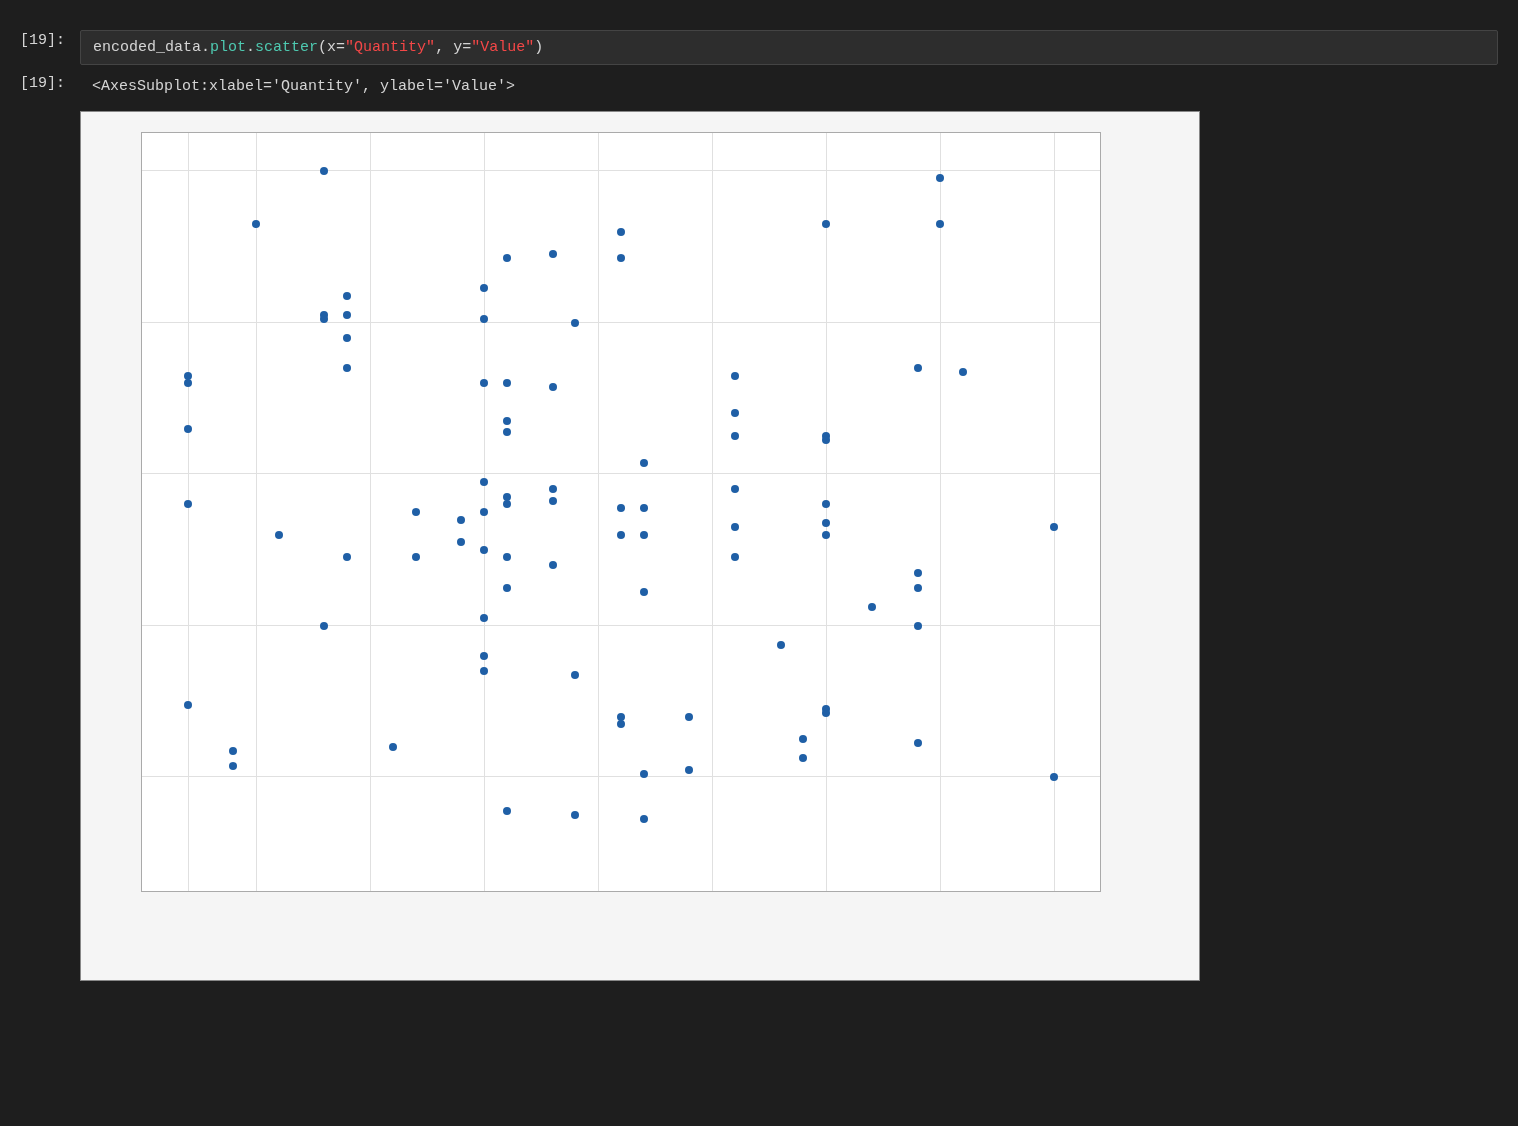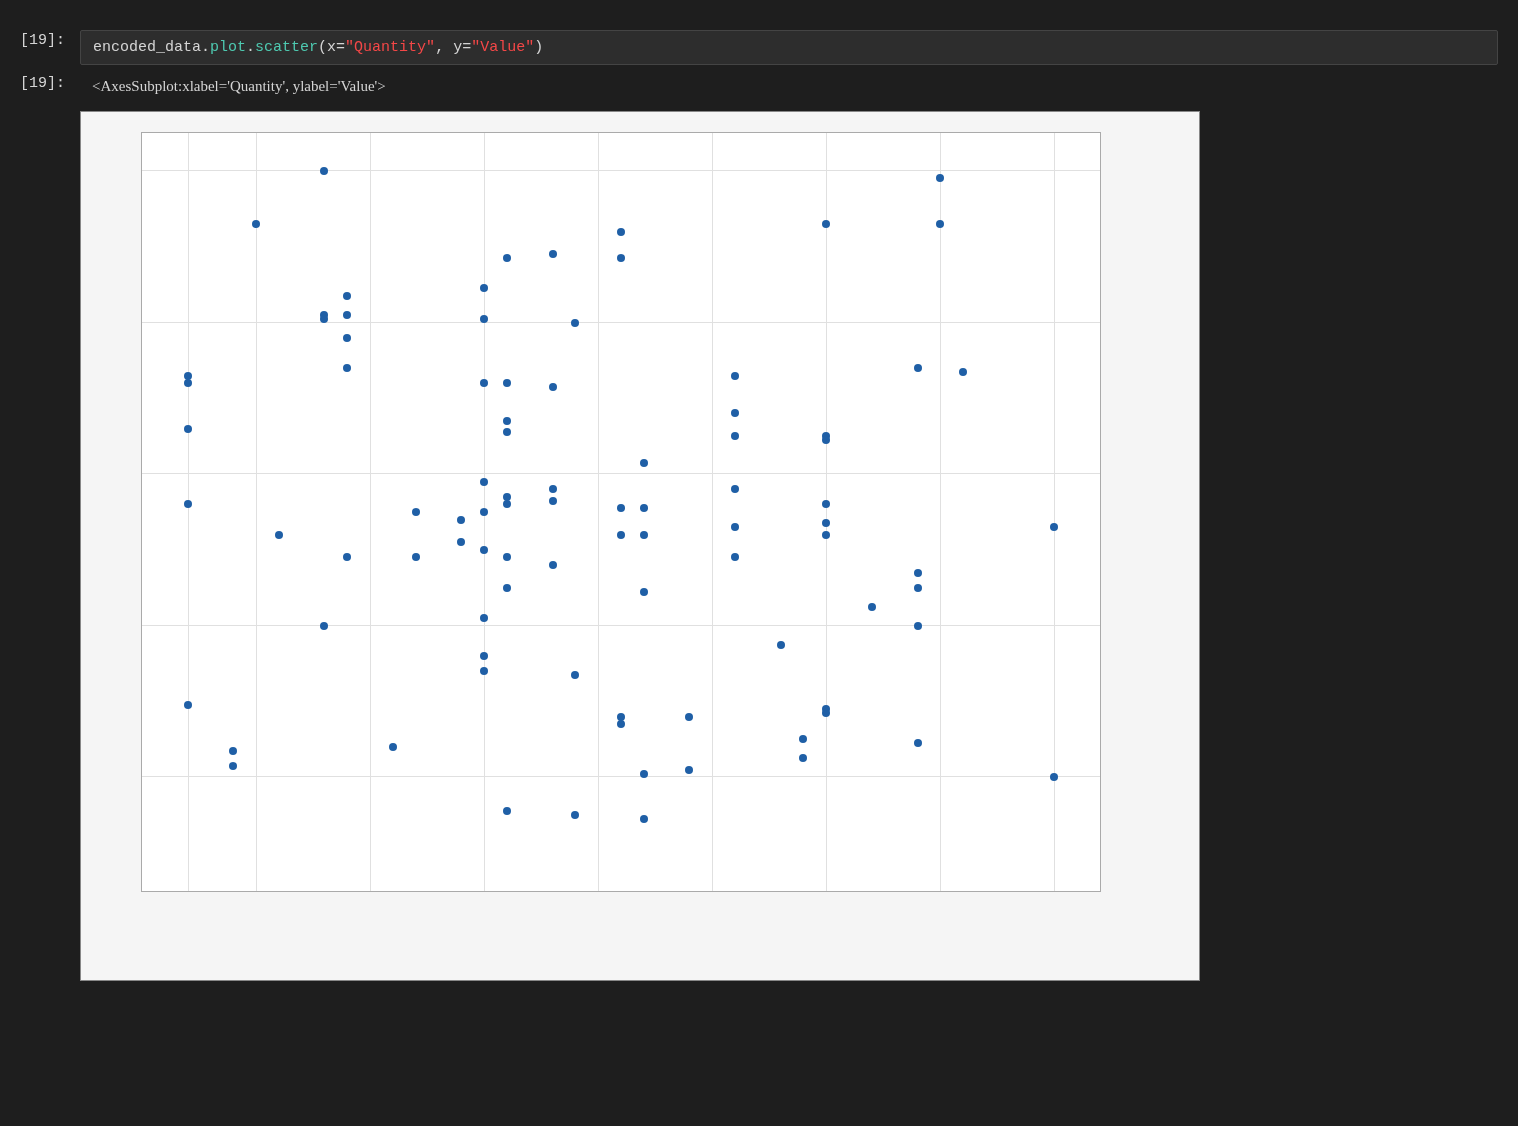--- a/index.html
+++ b/index.html
@@ -39,21 +39,20 @@
       margin-bottom: 12px;
     }
     .output-text {
       font-size: 15px;
       color: #d4d4d4;
       padding-top: 2px;
     }
     .output-content {
       flex: 1;
       padding: 4px 12px;
-      font-family: Liberation Serif, serif;
     }
     .plot-container {
       display: flex;
       align-items: flex-start;
       margin-top: 4px;
     }
     .plot-area {
       background: #f5f5f5;
       border: 1px solid #888;
       margin-left: 60px;

